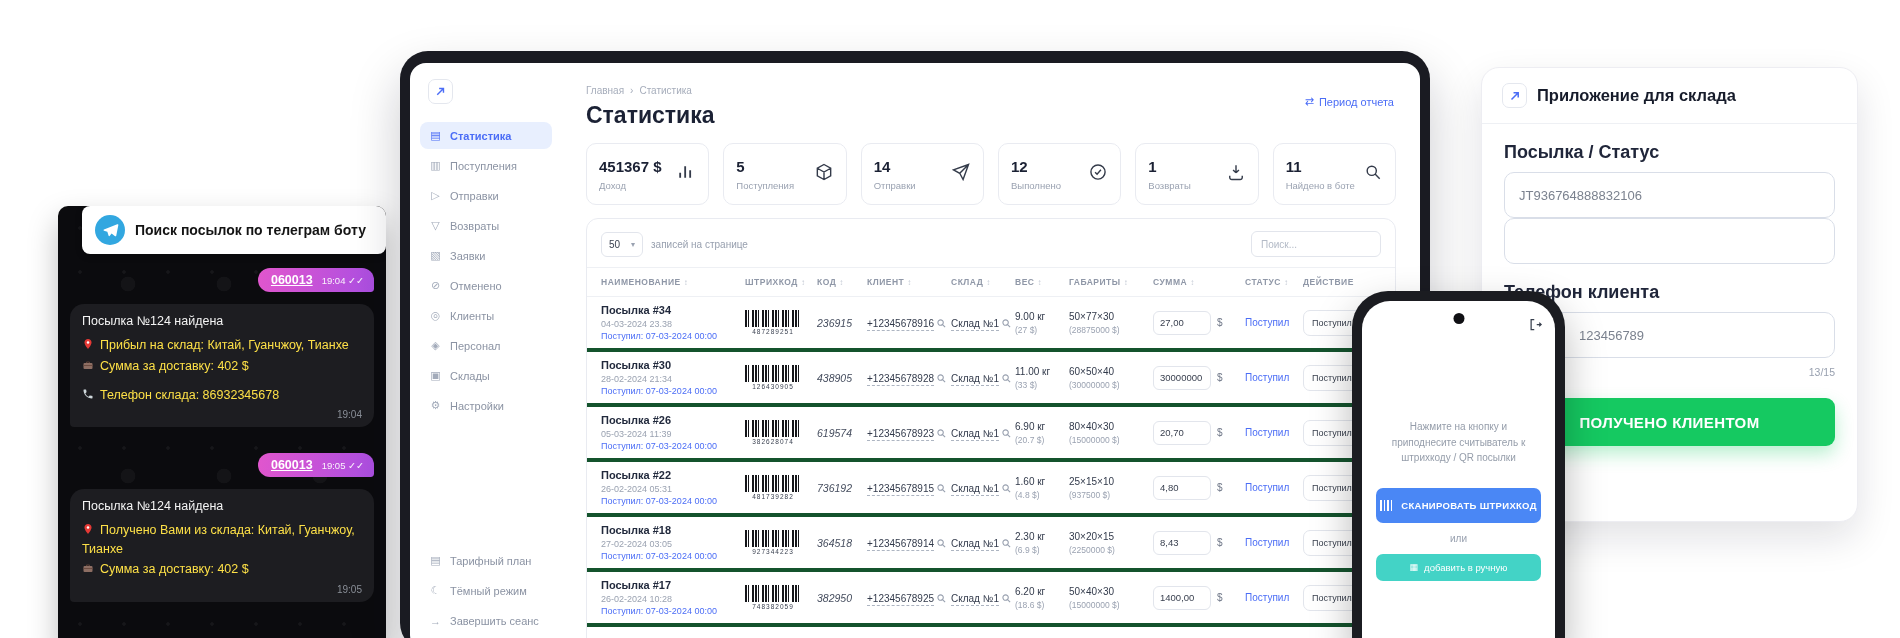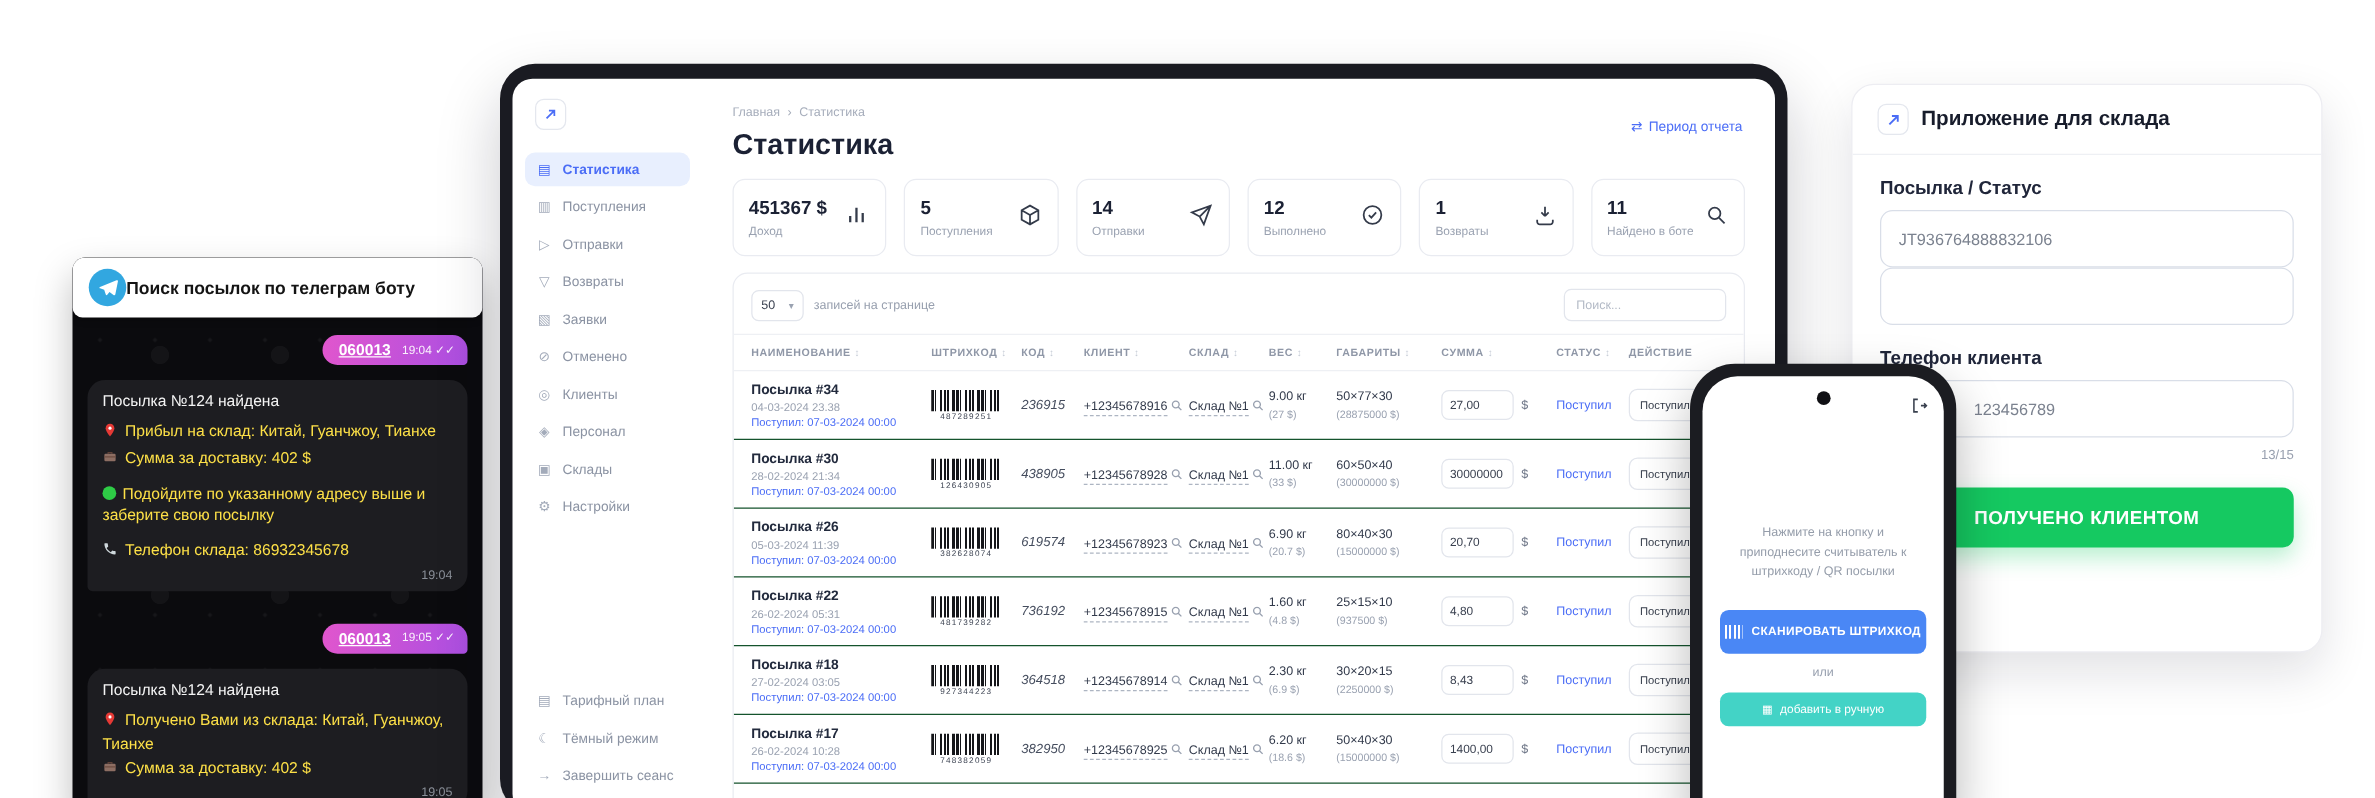--- a/index.html
+++ b/index.html
@@ -9,22 +9,22 @@
 
   
   .tg { position:absolute; left:58px; top:206px; width:328px; height:445px;
         background:#0b0b0e; border-radius:10px; overflow:hidden; z-index:1;
         box-shadow:0 14px 30px rgba(0,0,0,.25); }
   .tg-pattern { position:absolute; inset:0;
         background-image:radial-gradient(rgba(255,255,255,.05) 1.5px, transparent 1.8px),
                          radial-gradient(rgba(255,255,255,.035) 7px, transparent 7.6px);
         background-size:44px 44px, 96px 96px; background-position:0 0, 22px 30px; }
   .tg-header { position:relative; height:48px; background:#fff; border-radius:8px;
-        display:flex; align-items:center; padding:0 13px; z-index:2;
-        box-shadow:0 2px 6px rgba(0,0,0,.25); }
+        display:flex; align-items:center; gap:10px; padding:0 13px; z-index:2;
+        box-shadow:0 2px 6px rgba(0,0,0,.25);margin-left:24px; }
   .tg-logo { width:30px; height:30px; border-radius:50%; background:#32a7e0; flex:0 0 30px;
         display:flex; align-items:center; justify-content:center; }
   .tg-title { font-size:14px; font-weight:700; color:#141414; }
   .tg-body { position:relative; z-index:2; display:flex; flex-direction:column; gap:12px; padding:14px 12px; }
   .msg-out { margin-left:auto; display:flex; align-items:center; gap:9px;
         background:linear-gradient(100deg,#e156cd 0%,#ab4fe2 100%);
         border-radius:14px 14px 4px 14px; padding:5px 10px 5px 13px; }
   .msg-out .code { font-size:12.5px; font-weight:700; color:#fff; text-decoration:underline; }
   .msg-out .meta { font-size:9.5px; color:rgba(255,255,255,.92); }
   .msg-in { background:#1d1d21; border-radius:14px 14px 14px 4px; padding:10px 12px 7px; width:100%; }
@@ -76,21 +76,21 @@
   .search-input { width:130px; height:26px; border:1px solid #e2e5ec; border-radius:6px;
         padding:0 9px; font-size:10px; color:#3a4150; outline:none; }
   .search-input::placeholder { color:#b3bac6; }
 
   .grid { display:grid; grid-template-columns:140px 68px 46px 80px 60px 50px 80px 88px 54px 1fr;
         column-gap:4px; padding-left:14px; padding-right:14px; align-items:center; }
   .thead { padding-top:9px; padding-bottom:9px; border-top:1px solid #eef0f4; border-bottom:1px solid #eef0f4; }
   .th { display:flex; align-items:center; gap:3px; font-size:8.5px; font-weight:700;
         color:#8f97a7; letter-spacing:.5px; white-space:nowrap; }
   .sort { color:#c3c9d4; font-size:8px; font-weight:400; }
-  .trow { height:55px; border-bottom:1px solid #14532d; }
+  .trow { height:55px; border-bottom:4px solid #14532d; }
   .r-name { font-size:11px; font-weight:700; color:#222a3d; }
   .r-date { font-size:9px; color:#9aa2b1; margin-top:3px; }
   .r-recv { font-size:9px; color:#4b6df6; margin-top:2px; }
   .bc-stripes { height:17px; width:56px;
         background:repeating-linear-gradient(90deg,#15161a 0 2px,#fff 2px 3px,#15161a 3px 4px,#fff 4px 7px,#15161a 7px 9px,#fff 9px 10px); }
   .bc-num { width:56px; font-size:6.5px; letter-spacing:1px; text-align:center; color:#3a4150; margin-top:1px; }
   .c-code { font-size:10.5px; color:#454d5e;font-style:italic; }
   .linkcell { white-space:nowrap; }
   .lnk { font-size:10px; color:#323a4b; border-bottom:1px dashed #adb5c2; padding-bottom:1px; cursor:pointer; }
   .mg { display:inline-block; margin-left:3px; vertical-align:-1px; cursor:pointer; }
@@ -129,21 +129,21 @@
   .kb-ic { font-size:9px; color:#fff; }
 
   
   .tablet { position:absolute; left:1481px; top:67px; width:377px; height:455px; background:#fff;
         border:1px solid #ededf2; border-radius:18px; z-index:3; overflow:hidden;
         box-shadow:0 16px 38px rgba(20,20,40,.12); }
   .tablet-header { display:flex; align-items:center; gap:10px; padding:15px 20px;
         border-bottom:1px solid #eef0f4; }
   .tablet-title { font-size:16.5px; font-weight:700; color:#171c2b; }
   .tablet-body { padding:16px 22px 0; }
-  .f-label { font-size:15px; font-weight:600; color:#20263a; margin:18px 0 9px; }
+  .f-label { font-size:18px; font-weight:600; color:#20263a; margin:18px 0 9px; }
   .f-label.first { margin-top:2px; }
   .f-input { width:100%; height:46px; border:1.4px solid #d9dee8; border-radius:10px;
         padding:0 14px; font-size:13px; color:#7b828f; outline:none; background:#fff; }
   .f-input.shifted { padding-left:74px; }
   .counter { text-align:right; font-size:10.5px; color:#98a0af; margin-top:8px; }
   .btn-received { margin-top:20px; height:48px; background:#15c961; border-radius:9px; color:#fff;
         font-weight:700; font-size:15px; letter-spacing:.4px; display:flex; align-items:center;
         justify-content:center; cursor:pointer; box-shadow:0 8px 18px rgba(21,201,97,.30); }
 </style>
 </head>
@@ -172,21 +172,20 @@
         <p class="m-title">Посылка №124 найдена</p>
         <p class="m-line"><span class="emo"><svg width="12" height="12" viewBox="0 0 24 24">
                 <path d="M12 2C8 2 5 5 5 9c0 5 7 13 7 13s7-8 7-13c0-4-3-7-7-7z" fill="#e53935"></path>
                 <circle cx="12" cy="9" r="2.5" fill="#fff"></circle>
               </svg></span><span>Прибыл на склад: Китай, Гуанчжоу, Тианхе</span></p>
         <p class="m-line"><span class="emo"><svg width="12" height="12" viewBox="0 0 24 24">
                 <path d="M9 8V6h6v2" stroke="#5d4037" fill="none" stroke-width="2"></path>
                 <rect x="3" y="8" width="18" height="12" rx="2" fill="#8d6e63"></rect>
                 <rect x="3" y="12" width="18" height="2" fill="#6d4c41"></rect>
               </svg></span><span>Сумма за доставку: 402 $</span></p>
-        <p class="m-line spaced"><span class="emo green-dot"></span><span>Подойдите по указанному адресу выше и заберите свою посылку</span></p>
         <p class="m-line spaced"><span class="emo"><svg width="12" height="12" viewBox="0 0 24 24">
                 <path d="M6.6 10.8c1.4 2.8 3.8 5.1 6.6 6.6l2.2-2.2c.3-.3.7-.4 1-.2 1.1.4 2.3.6 3.6.6.6 0 1 .4 1 1V20c0 .6-.4 1-1 1C10.8 21 3 13.2 3 4c0-.6.4-1 1-1h3.5c.6 0 1 .4 1 1 0 1.2.2 2.4.6 3.6.1.3 0 .7-.2 1l-2.3 2.2z" fill="#cfd8dc"></path>
               </svg></span><span>Телефон склада: 86932345678</span></p>
         <div class="m-time">19:04</div>
       </div>
 
       <div class="msg-out second">
         <span class="code">060013</span>
         <span class="meta"><span>19:05</span> <span>✓✓</span></span>
       </div>

